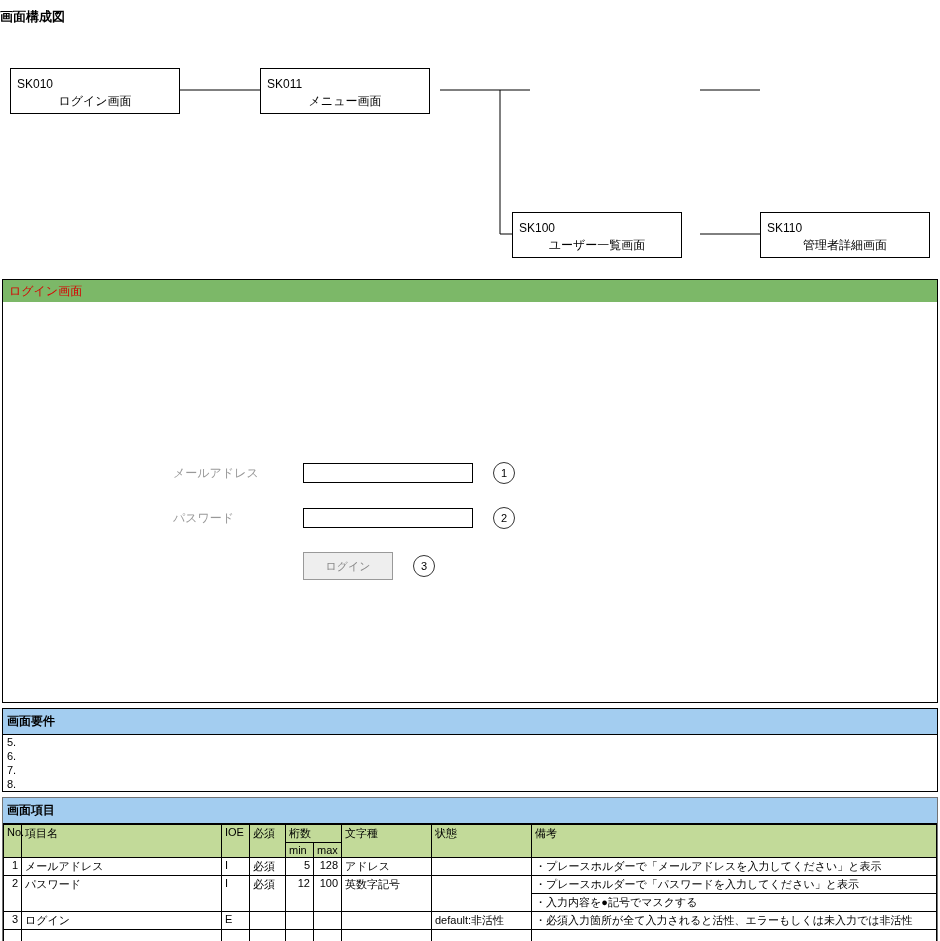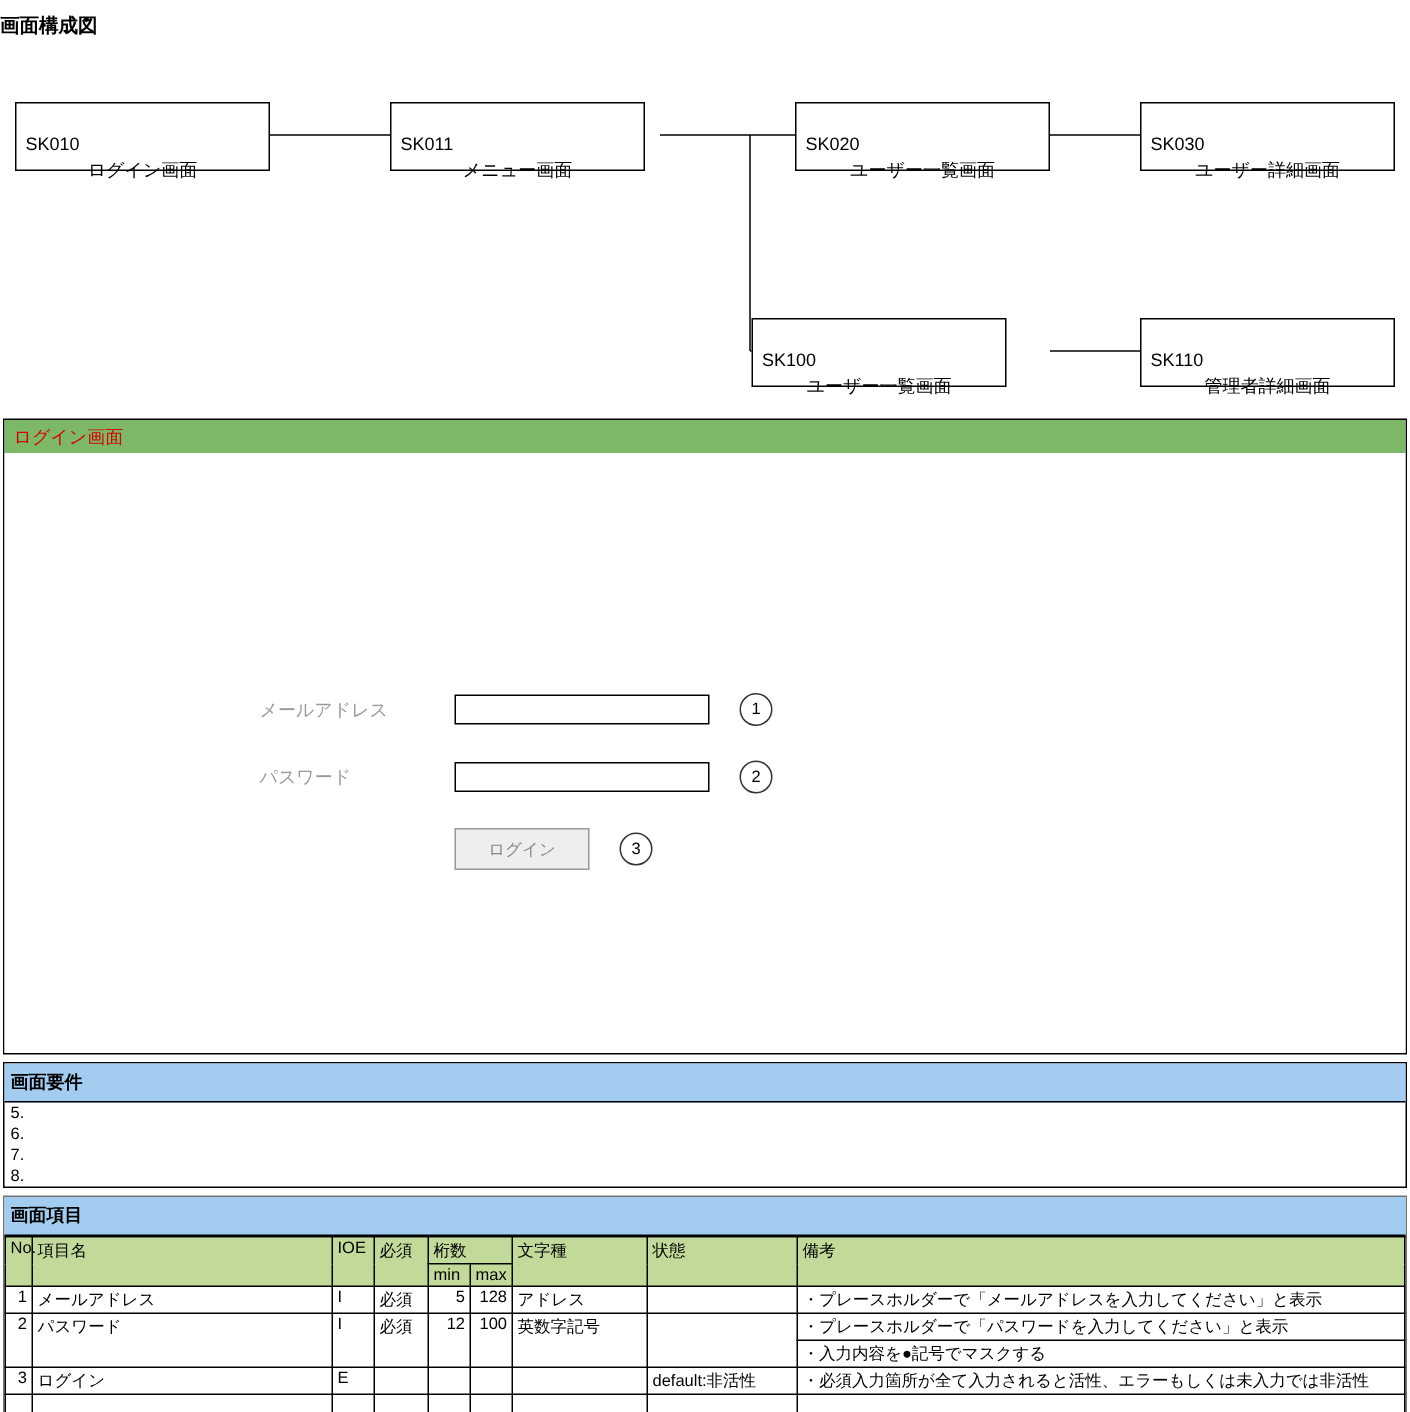--- a/index.html
+++ b/index.html
@@ -1,21 +1,21 @@
 <!DOCTYPE html>
 <html><head>
 <meta charset="utf-8">
 <style>
 * { box-sizing: border-box; margin: 0; padding: 0; }
 body { font-family: "MS Gothic", "Meiryo", sans-serif; font-size: 12px; background: #fff; width: 940px; }
 
 
 .diagram-title { font-weight: bold; font-size: 13px; padding: 8px 0; }
 .diagram { position: relative; width: 940px; height: 240px; }
-.screen-box { position: absolute; border: 1px solid #000; background: #fff; padding: 20px 6px; width: 170px; height: 46px; }
+.screen-box { position: absolute; border: 1px solid #000; background: #fff; padding: 8px 6px; width: 170px; height: 46px; }
 .screen-box .code { font-size: 12px; }
 .screen-box .name { font-size: 12px; text-align: center; margin-top: 2px; }
 .diagram svg { position: absolute; top: 0; left: 0; width: 940px; height: 240px; pointer-events: none; }
 
 
 .mockup { border: 1px solid #000; margin: 5px 2px 0 2px; }
 .mockup-header { background: #7cb868; color: #d80000; font-size: 12px; padding: 3px 6px; height: 22px; }
 .mockup-body { height: 400px; position: relative; background: #fff; }
 .form-row { position: absolute; left: 170px; display: flex; align-items: center; }
 .form-label { width: 130px; color: #999; font-size: 12px; }
@@ -53,29 +53,21 @@
     <line x1="700" y1="200" x2="760" y2="200" stroke="#000"></line>
   </svg>
   <div class="screen-box" style="left:10px; top:34px;">
     <div class="code">SK010</div>
     <div class="name">ログイン画面</div>
   </div>
   <div class="screen-box" style="left:260px; top:34px;">
     <div class="code">SK011</div>
     <div class="name">メニュー画面</div>
   </div>
-  <div class="screen-box" style="left:530px; top:34px;">
-    <div class="code">SK020</div>
-    <div class="name">ユーザー一覧画面</div>
-  </div>
-  <div class="screen-box" style="left:760px; top:34px;">
-    <div class="code">SK030</div>
-    <div class="name">ユーザー詳細画面</div>
-  </div>
-  <div class="screen-box" style="left:501px; top:178px;">
+  <div class="screen-box" style="left:512px; top:178px;">
     <div class="code">SK100</div>
     <div class="name">ユーザー一覧画面</div>
   </div>
   <div class="screen-box" style="left:760px; top:178px;">
     <div class="code">SK110</div>
     <div class="name">管理者詳細画面</div>
   </div>
 </div>
 
 <div class="mockup">

